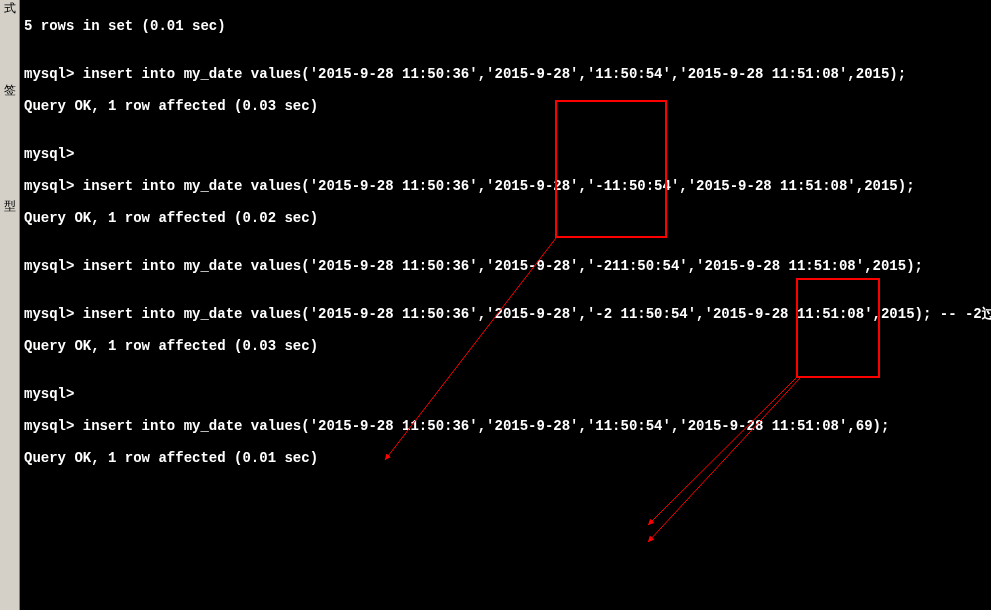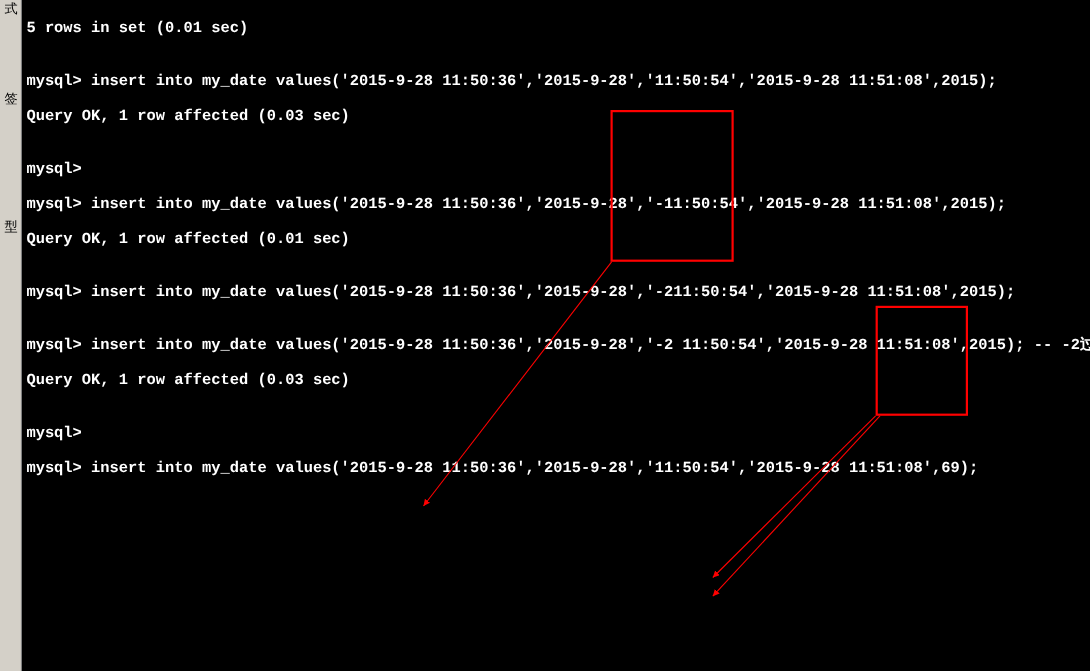--- a/index.html
+++ b/index.html
@@ -63,29 +63,30 @@
 </div>
 
 <div class="terminal">
 <span class="line">5 rows in set (0.01 sec)</span>
 <span class="line"></span>
 <span class="line">mysql&gt; insert into my_date values('2015-9-28 11:50:36','2015-9-28','11:50:54','2015-9-28 11:51:08',2015);</span>
 <span class="line">Query OK, 1 row affected (0.03 sec)</span>
 <span class="line"></span>
 <span class="line">mysql&gt;</span>
 <span class="line">mysql&gt; insert into my_date values('2015-9-28 11:50:36','2015-9-28','-11:50:54','2015-9-28 11:51:08',2015);</span>
-<span class="line">Query OK, 1 row affected (0.01 sec)</span>
+<span class="line">Query OK, 1 row affected (0.02 sec)</span>
 <span class="line"></span>
 <span class="line">mysql&gt; insert into my_date values('2015-9-28 11:50:36','2015-9-28','-211:50:54','2015-9-28 11:51:08',2015);</span>
 <span class="line"></span>
 <span class="line">mysql&gt; insert into my_date values('2015-9-28 11:50:36','2015-9-28','-2 11:50:54','2015-9-28 11:51:08',2015); -- -2过去2天</span>
 <span class="line">Query OK, 1 row affected (0.03 sec)</span>
 <span class="line"></span>
 <span class="line">mysql&gt;</span>
 <span class="line">mysql&gt; insert into my_date values('2015-9-28 11:50:36','2015-9-28','11:50:54','2015-9-28 11:51:08',69);</span>
+<span class="line">Query OK, 1 row affected (0.01 sec)</span>
 <span class="line"></span>
 
 
 <span class="line"></span>
 
 
 
 
 
 

